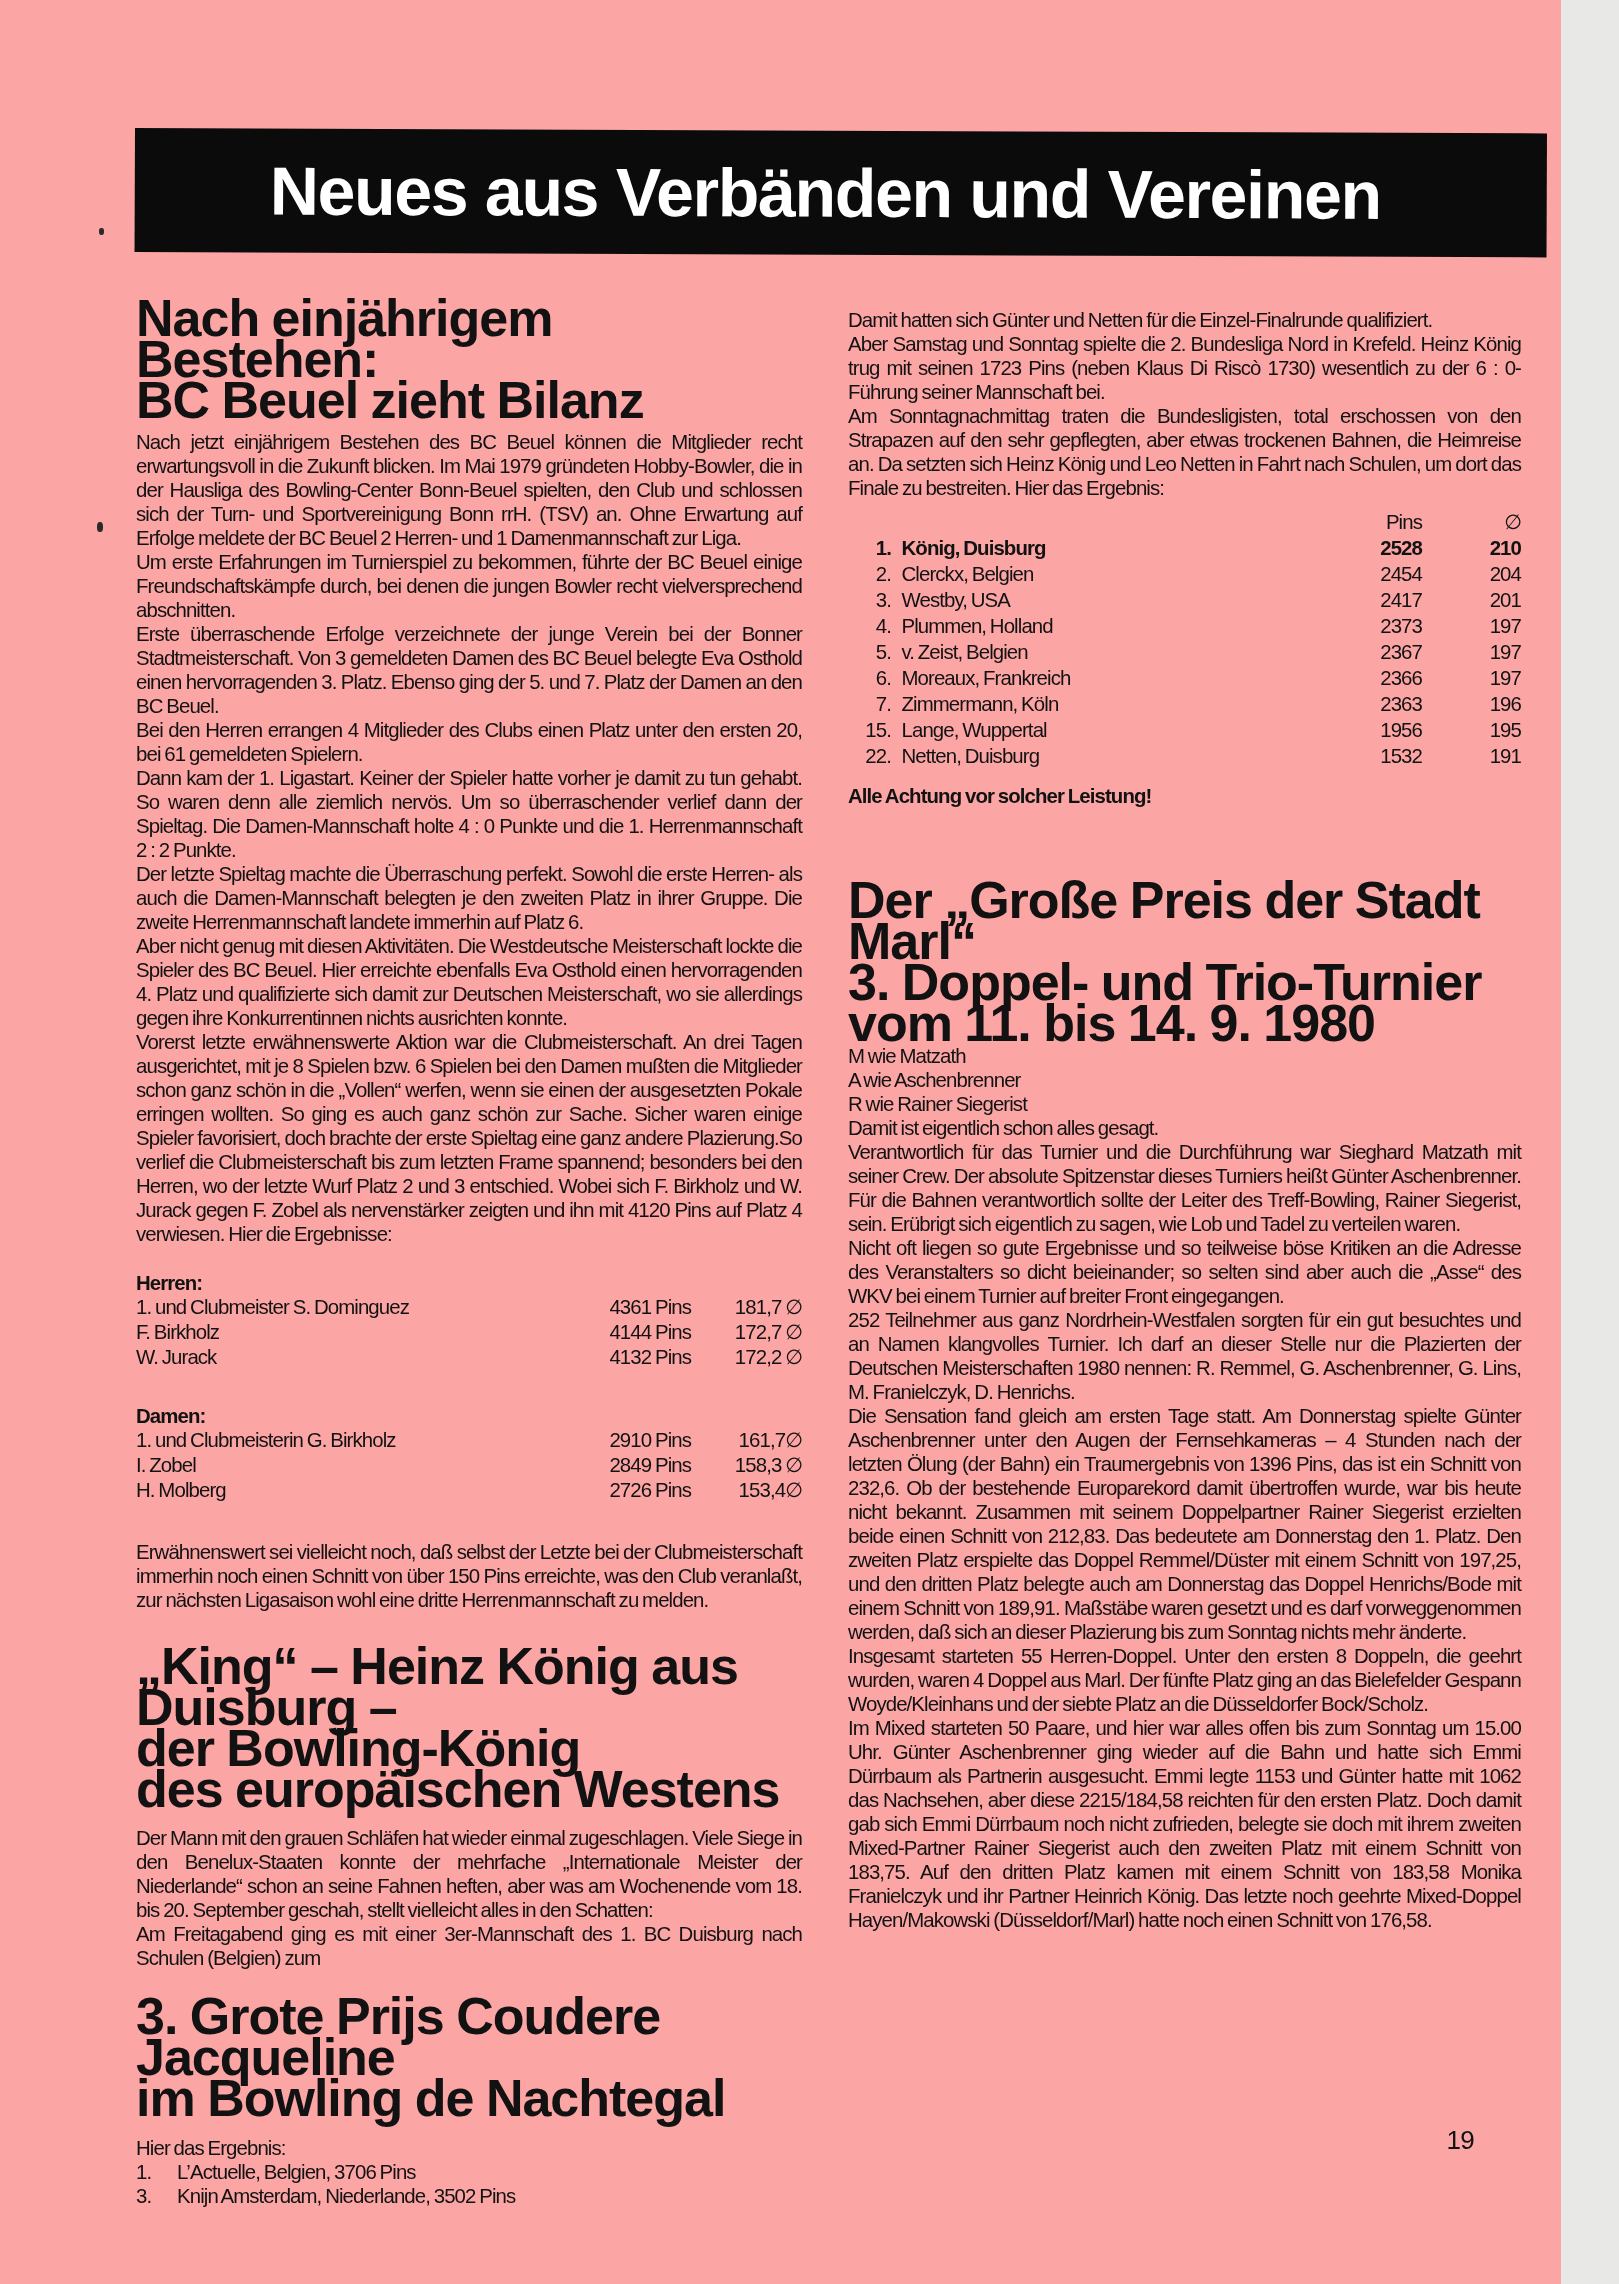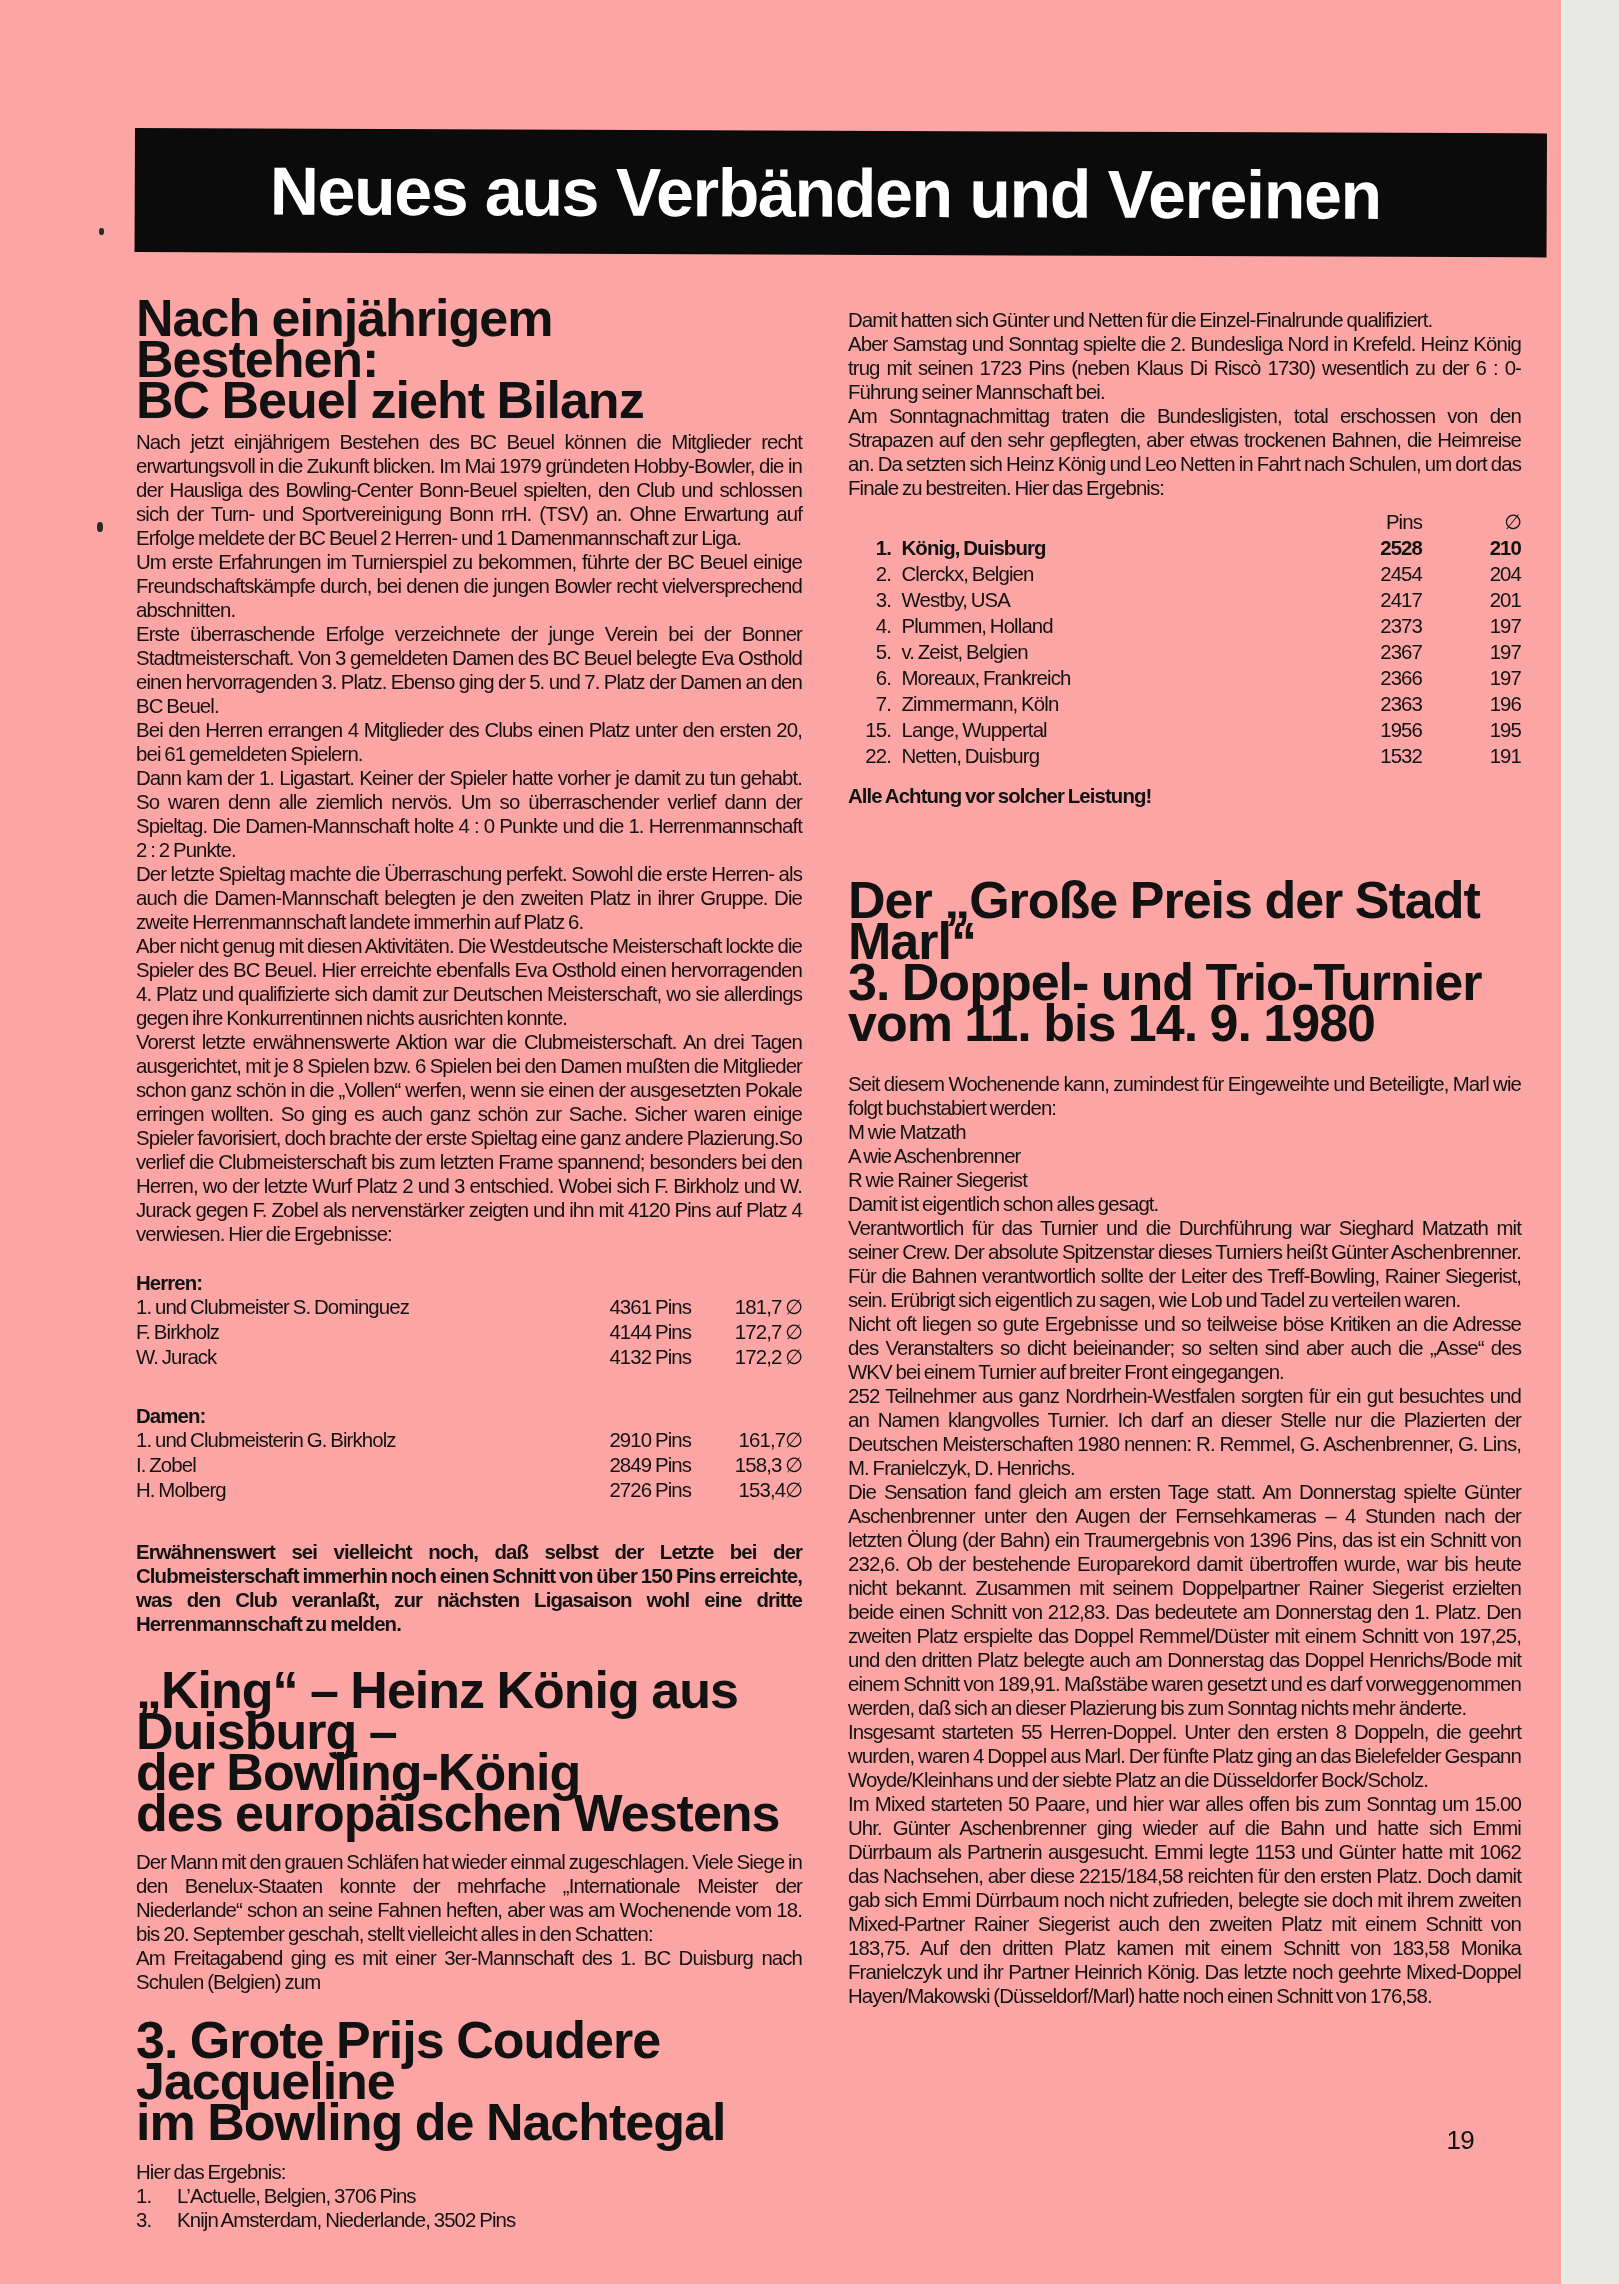--- a/index.html
+++ b/index.html
@@ -31,21 +31,21 @@
   .h2-3{margin-top:26px;}
   p{margin:0;}
   .first-body{margin-top:9.2px;}
   .after-head{margin-top:16px;}
   .group-label{font-weight:bold;margin-top:25px;}
   .group-label.damen{margin-top:34px;}
   .res-row{display:flex;line-height:25px;text-align:left;}
   .res-name{flex:1;}
   .res-pins{width:135px;text-align:right;white-space:nowrap;}
   .res-avg{width:111px;text-align:right;white-space:nowrap;}
-  .closing{margin-top:37px;font-weight:bold;}
+  .closing{margin-top:37px;}
   .ergebnis-intro{margin-top:17px;text-align:left;}
   .erg-item{padding-left:41px;text-align:left;}
   .erg-num{display:inline-block;width:41px;margin-left:-41px;}
   
   .standings{margin-top:9.2px;line-height:26px;text-align:left;}
   .st-row{display:flex;}
   .st-rank{width:43px;text-align:right;white-space:nowrap;}
   .st-name{flex:1;padding-left:10.5px;}
   .st-pins{width:125px;text-align:right;white-space:nowrap;}
   .st-avg{width:99px;text-align:right;white-space:nowrap;}
@@ -213,21 +213,20 @@
     </div>
 
     <p class="kicker">Alle Achtung vor solcher Leistung!</p>
 
     <h2 class="marl-head">
       <span>Der „Große Preis der Stadt Marl“</span><br>
       <span>3. Doppel- und Trio-Turnier</span><br>
       <span>vom 11. bis 14. 9. 1980</span>
     </h2>
 
-    <p class="marl-intro">Seit diesem Wochenende kann, zumindest für Eingeweihte und Beteiligte, Marl wie folgt buchstabiert werden:</p>
     <div class="spell">M wie Matzath</div>
     <div class="spell">A wie Aschenbrenner</div>
     <div class="spell">R wie Rainer Siegerist</div>
     <div class="spell">Damit ist eigentlich schon alles gesagt.</div>
 
     <p>Verantwortlich für das Turnier und die Durchführung war Sieghard Matzath mit seiner Crew. Der absolute Spitzenstar dieses Turniers heißt Günter Aschenbrenner. Für die Bahnen verantwortlich sollte der Leiter des Treff-Bowling, Rainer Siegerist, sein. Erübrigt sich eigentlich zu sagen, wie Lob und Tadel zu verteilen waren.</p>
     <p>Nicht oft liegen so gute Ergebnisse und so teilweise böse Kritiken an die Adresse des Veranstalters so dicht beieinander; so selten sind aber auch die „Asse“ des WKV bei einem Turnier auf breiter Front eingegangen.</p>
     <p>252 Teilnehmer aus ganz Nordrhein-Westfalen sorgten für ein gut besuchtes und an Namen klangvolles Turnier. Ich darf an dieser Stelle nur die Plazierten der Deutschen Meisterschaften 1980 nennen: R. Remmel, G. Aschenbrenner, G. Lins, M. Franielczyk, D. Henrichs.</p>
     <p>Die Sensation fand gleich am ersten Tage statt. Am Donnerstag spielte Günter Aschenbrenner unter den Augen der Fernsehkameras – 4 Stunden nach der letzten Ölung (der Bahn) ein Traumergebnis von 1396 Pins, das ist ein Schnitt von 232,6. Ob der bestehende Europarekord damit übertroffen wurde, war bis heute nicht bekannt. Zusammen mit seinem Doppelpartner Rainer Siegerist erzielten beide einen Schnitt von 212,83. Das bedeutete am Donnerstag den 1. Platz. Den zweiten Platz erspielte das Doppel Remmel/Düster mit einem Schnitt von 197,25, und den dritten Platz belegte auch am Donnerstag das Doppel Henrichs/Bode mit einem Schnitt von 189,91. Maßstäbe waren gesetzt und es darf vorweggenommen werden, daß sich an dieser Plazierung bis zum Sonntag nichts mehr änderte.</p>
     <p>Insgesamt starteten 55 Herren-Doppel. Unter den ersten 8 Doppeln, die geehrt wurden, waren 4 Doppel aus Marl. Der fünfte Platz ging an das Bielefelder Gespann Woyde/Kleinhans und der siebte Platz an die Düsseldorfer Bock/Scholz.</p>

